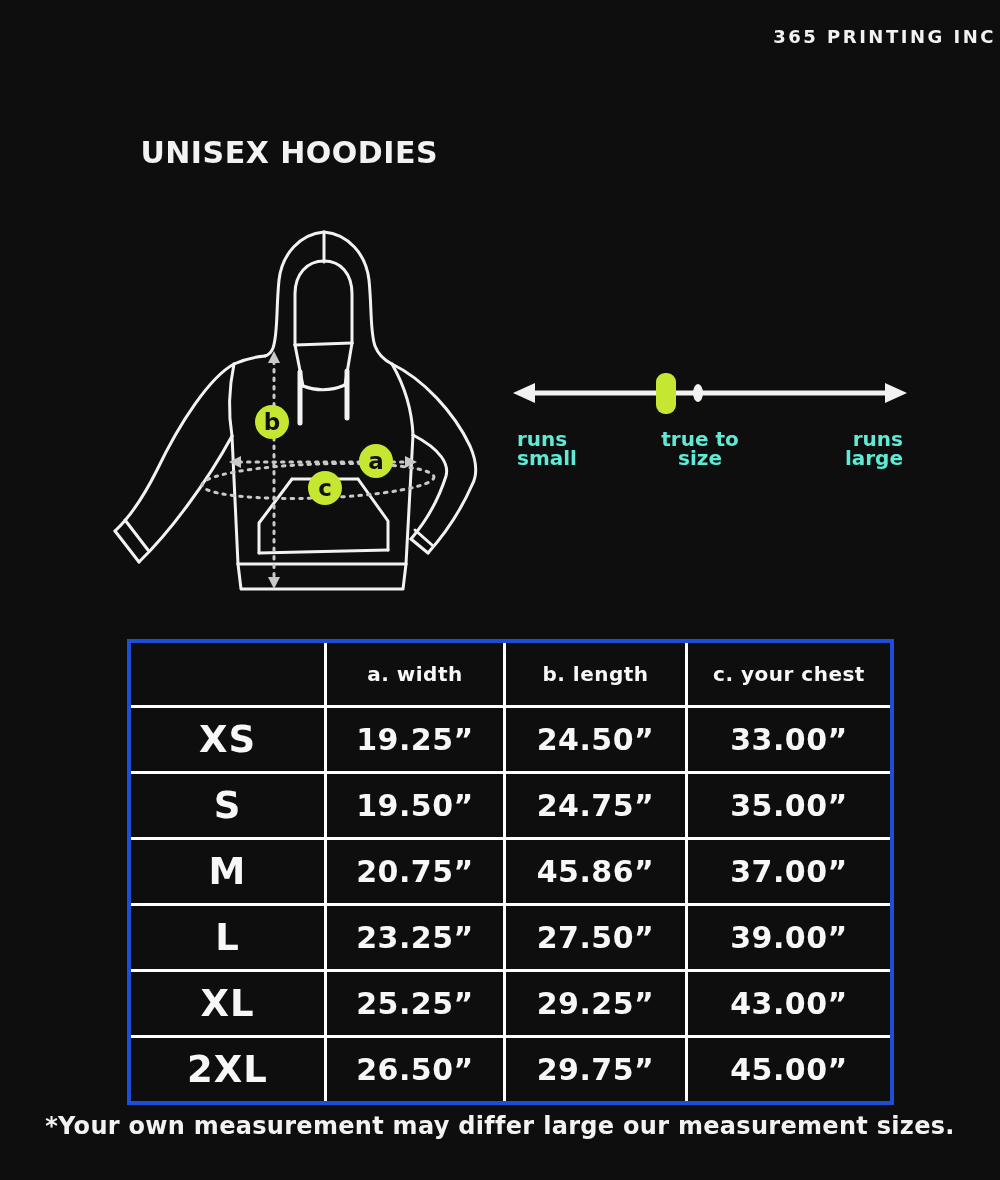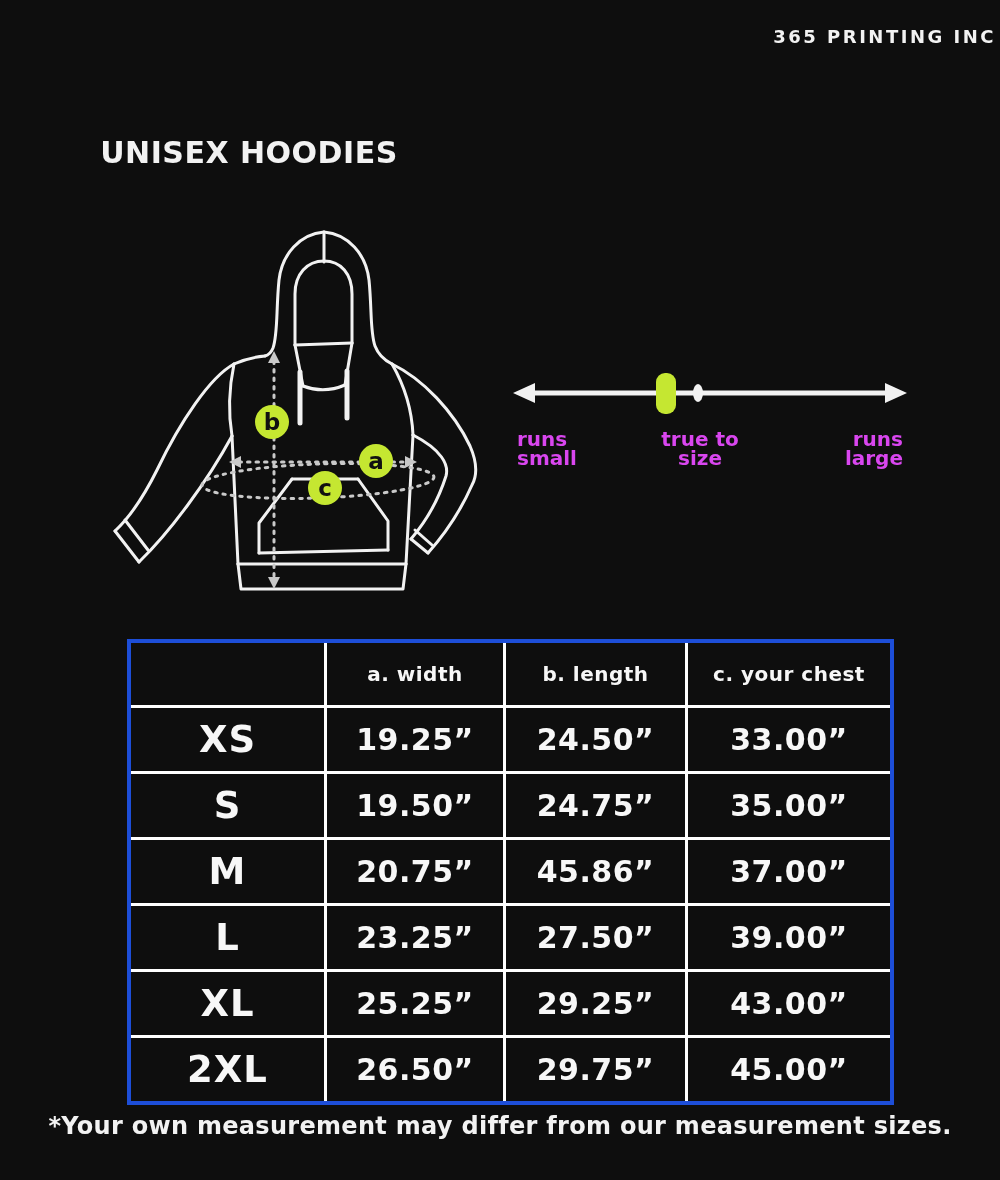--- a/index.html
+++ b/index.html
@@ -17,29 +17,29 @@
     font-size:18px;font-weight:bold;letter-spacing:2.5px;
     color:#f2f2f2;
   }
   .title{
     position:absolute;left:56px;top:52px;
     font-size:70px;font-weight:bold;letter-spacing:-1px;
     line-height:1;color:#c5e731;
   }
   .subtitle{
     position:absolute;left:60px;top:138px;width:378px;
-    text-align:center;
+    text-align:right;
     font-size:30px;font-weight:bold;letter-spacing:0.5px;
     color:#f2f2f2;line-height:1;
   }
   svg.hoodie{position:absolute;left:95px;top:222px;}
   svg.scale{position:absolute;left:505px;top:358px;}
   .scale-label{
     position:absolute;
-    font-size:20px;font-weight:bold;color:#d946ef;
+    font-size:20px;font-weight:bold;color:#5eead4;
     line-height:0.95;white-space:pre-line;
   }
   .scale-label.left{left:517px;top:430px;text-align:left;}
   .scale-label.center{left:630px;top:430px;width:140px;text-align:center;}
   .scale-label.right{left:795px;top:430px;width:108px;text-align:right;}
   .size-table{
     position:absolute;left:127px;top:639px;
     width:759px;
     display:grid;
     grid-template-columns:193px 176px 179px 202px;
@@ -184,15 +184,15 @@
     <div class="cell val">25.25”</div>
     <div class="cell val">29.25”</div>
     <div class="cell val">43.00”</div>
 
     <div class="cell size">2XL</div>
     <div class="cell val">26.50”</div>
     <div class="cell val">29.75”</div>
     <div class="cell val">45.00”</div>
   </div>
 
-  <div class="footnote">*Your own measurement may differ from our measurement sizes.</div>
+  <div class="footnote">*Your own measurement may differ large our measurement sizes.</div>
 
 </div>
 
 </body></html>

